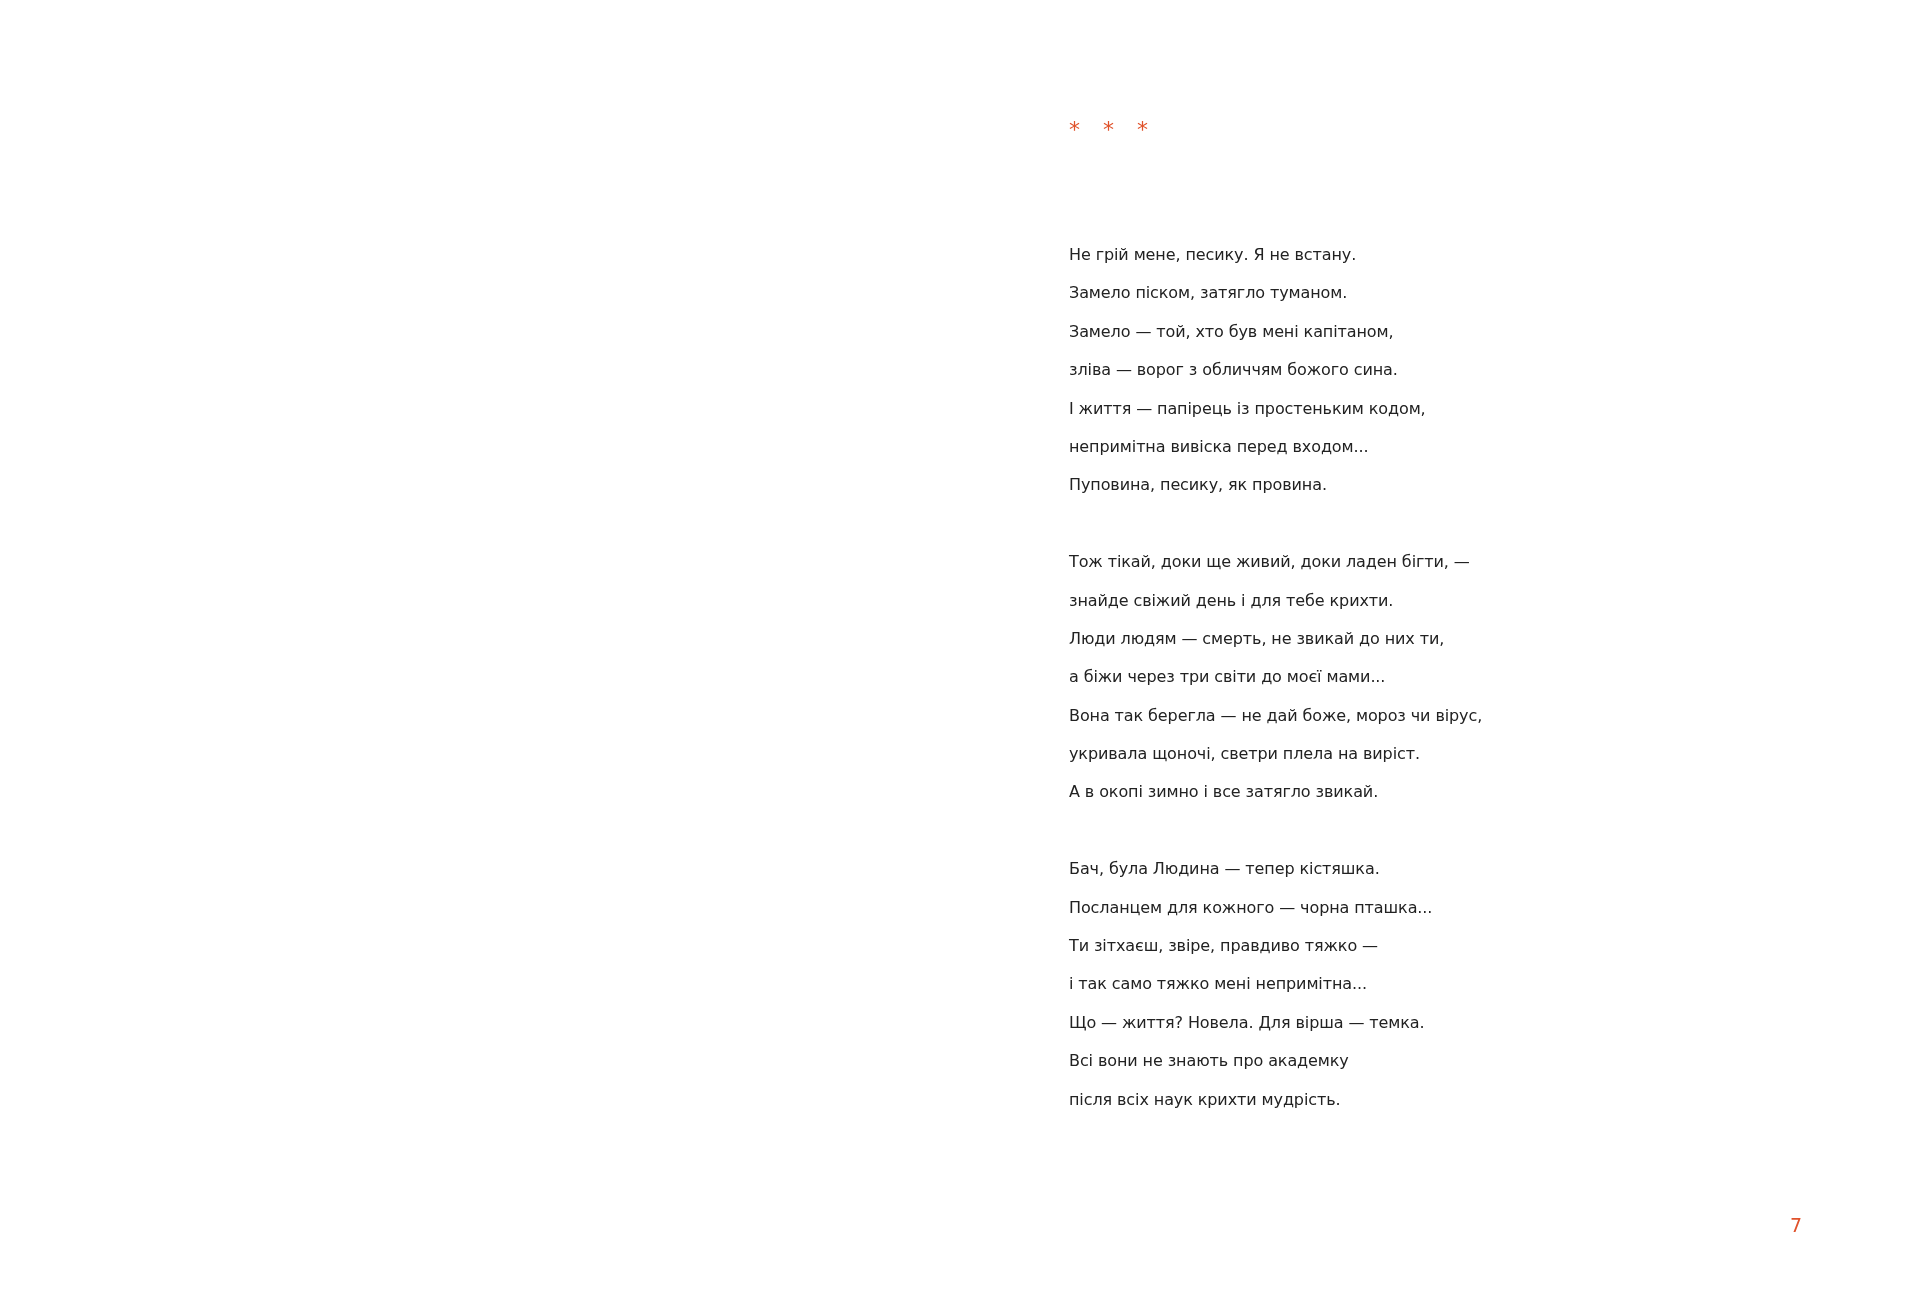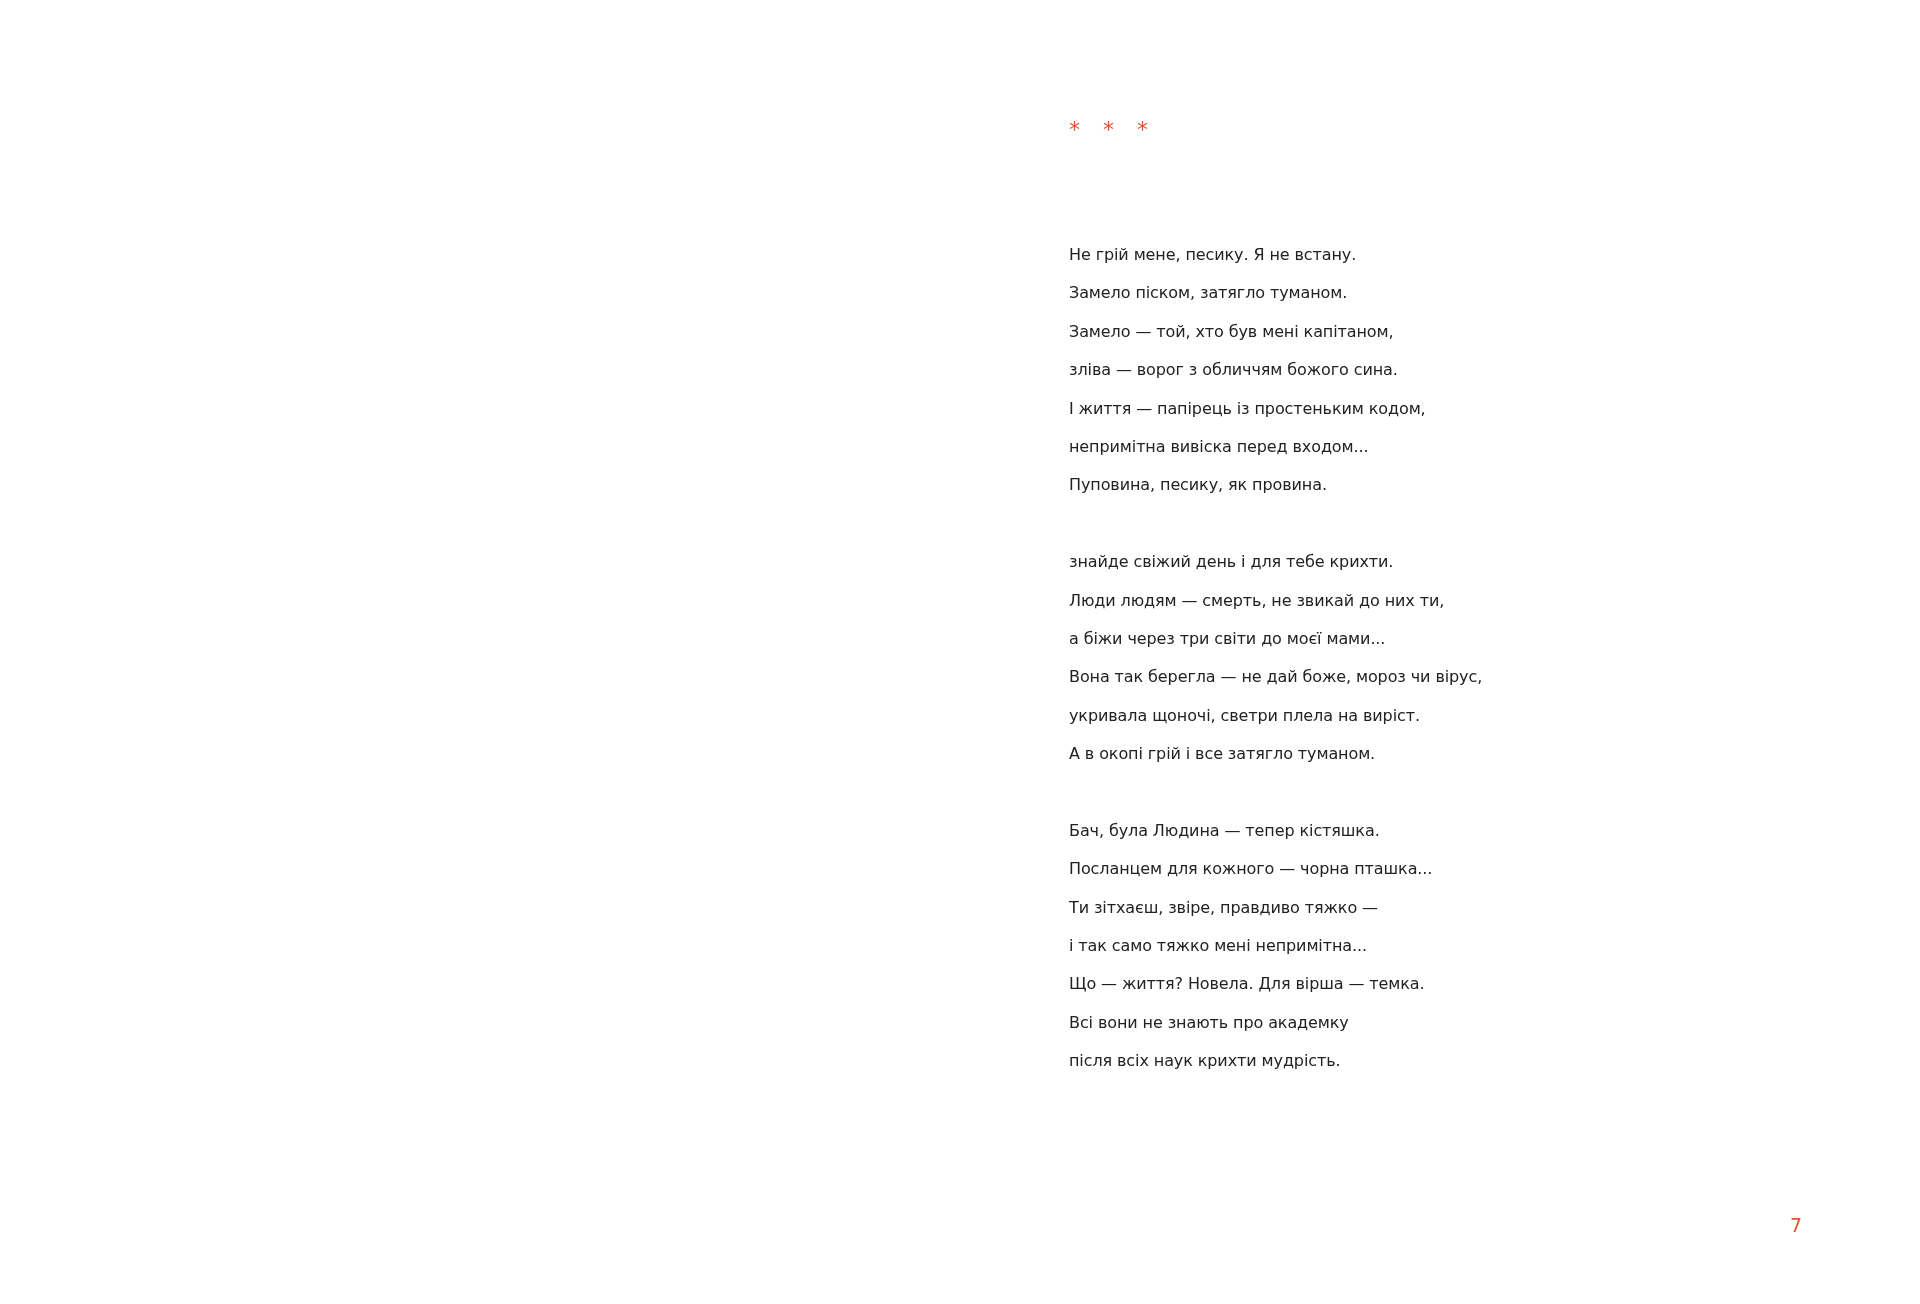--- a/index.html
+++ b/index.html
@@ -85,26 +85,27 @@
     <div class="stanza">
       <span class="line">Не грій мене, песику. Я не встану.</span>
       <span class="line">Замело піском, затягло туманом.</span>
       <span class="line">Замело — той, хто був мені капітаном,</span>
       <span class="line">зліва — ворог з обличчям божого сина.</span>
       <span class="line">І життя — папірець із простеньким кодом,</span>
       <span class="line">непримітна вивіска перед входом...</span>
       <span class="line">Пуповина, песику, як провина.</span>
     </div>
     <div class="stanza">
+      <span class="line">Тож тікай, доки ще живий, доки ладен бігти, —</span>
       <span class="line">знайде свіжий день і для тебе крихти.</span>
       <span class="line">Люди людям — смерть, не звикай до них ти,</span>
       <span class="line">а біжи через три світи до моєї мами...</span>
       <span class="line">Вона так берегла — не дай боже, мороз чи вірус,</span>
       <span class="line">укривала щоночі, светри плела на виріст.</span>
-      <span class="line">А в окопі грій і все затягло туманом.</span>
+      <span class="line">А в окопі зимно і все затягло звикай.</span>
     </div>
     <div class="stanza">
       <span class="line">Бач, була Людина — тепер кістяшка.</span>
       <span class="line">Посланцем для кожного — чорна пташка...</span>
       <span class="line">Ти зітхаєш, звіре, правдиво тяжко —</span>
       <span class="line">і так само тяжко мені непримітна...</span>
       <span class="line">Що — життя? Новела. Для вірша — темка.</span>
       <span class="line">Всі вони не знають про академку</span>
       <span class="line">після всіх наук крихти мудрість.</span>
     </div>

